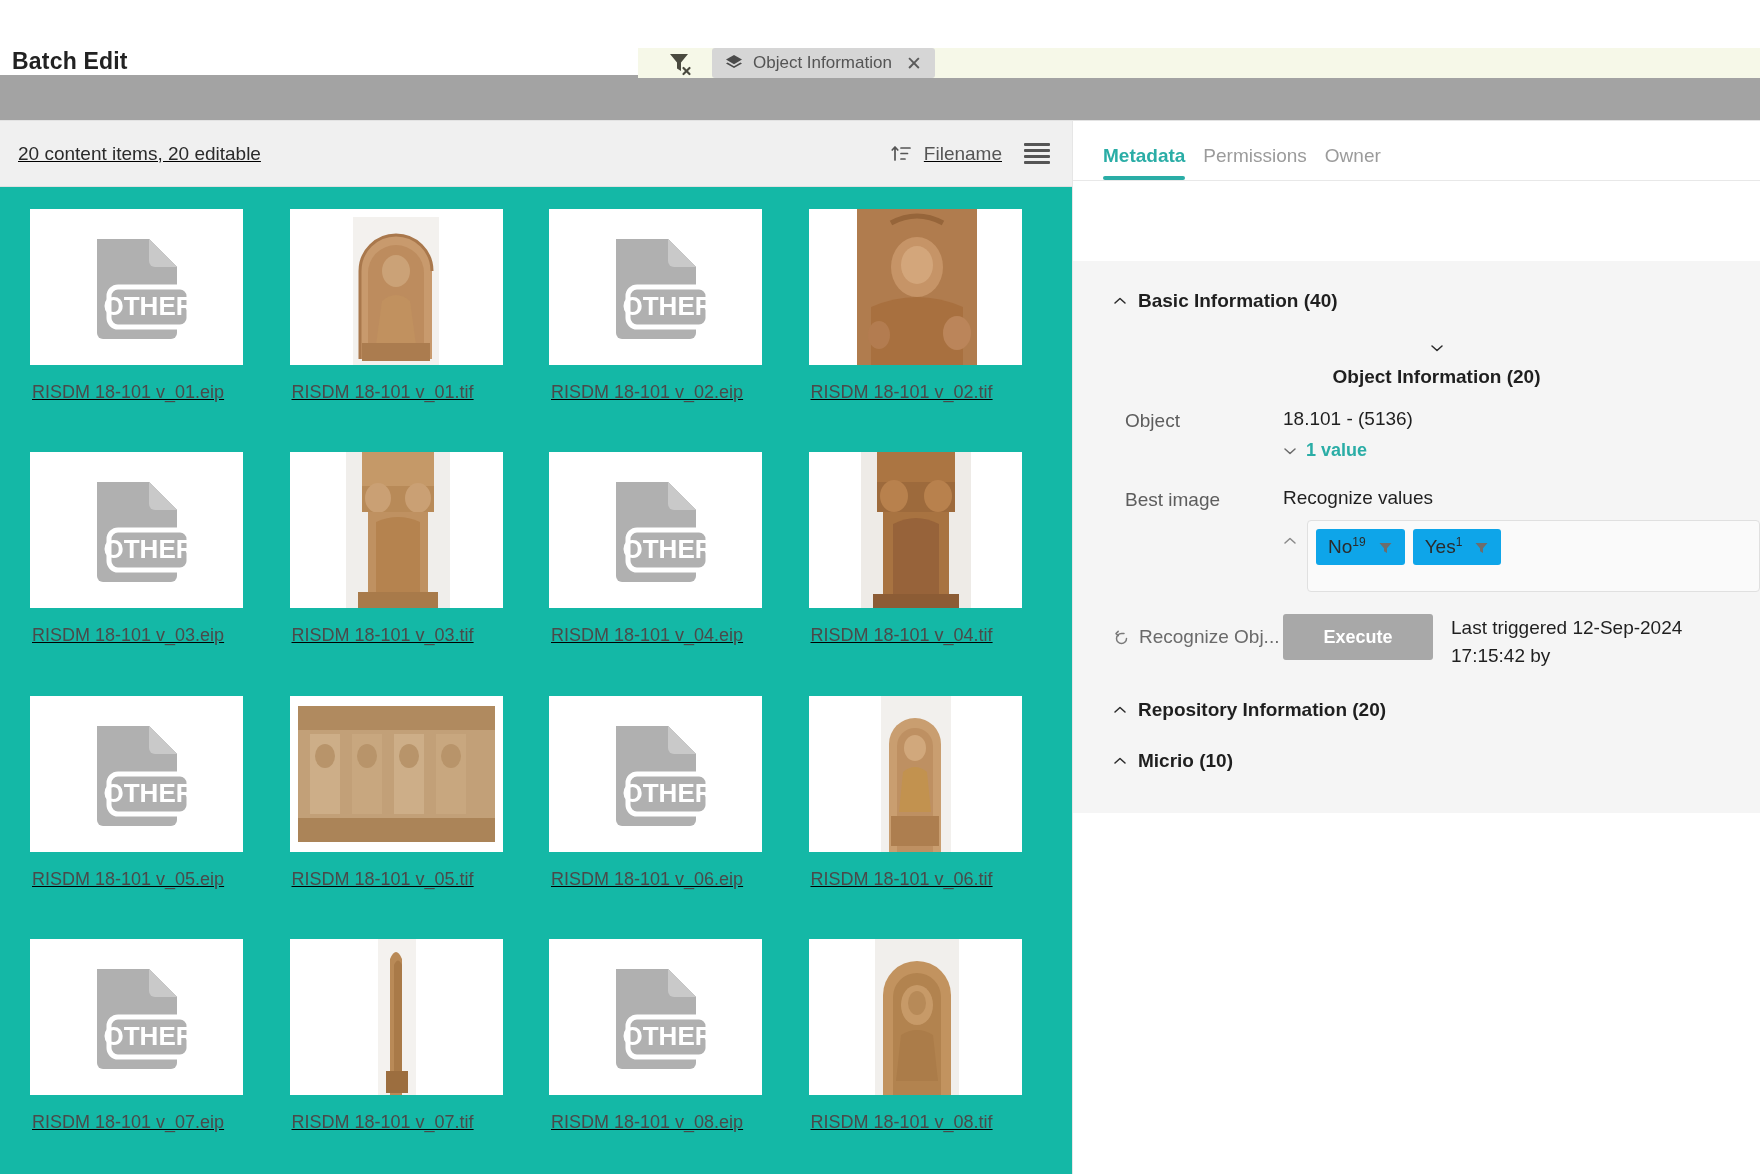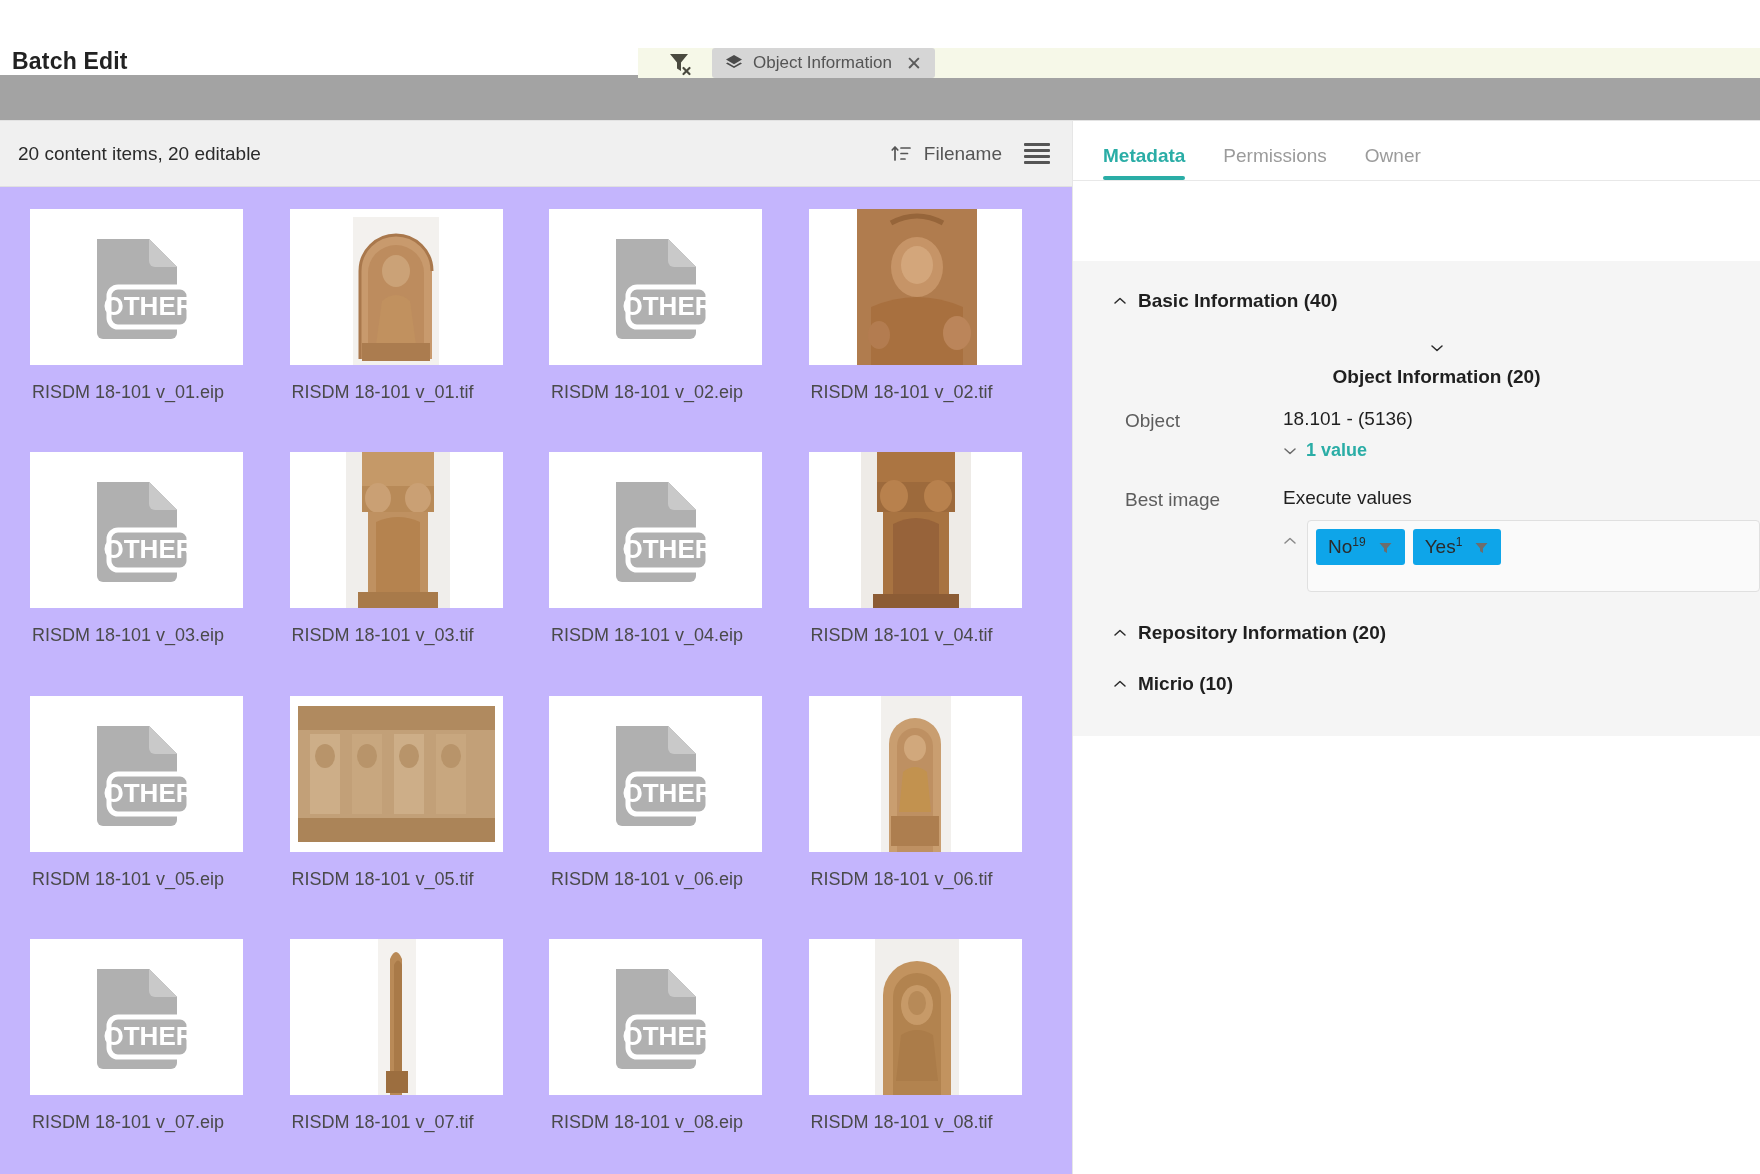--- a/index.html
+++ b/index.html
@@ -38,21 +38,21 @@
     cursor:pointer;
   }
   .chip-filter .layers-icon { width:18px; height:18px; flex:0 0 auto; }
   .chip-filter .chip-label { font-size:17px; color:#545454; white-space:nowrap; }
   .chip-filter .chip-close { font-size:19px; color:#5b5b5b; line-height:1; padding-left:4px; cursor:pointer; }
 
   
   .body { position:absolute; top:121px; left:0; width:1760px; height:1053px; display:flex; }
 
   
-  .left-pane { width:1072px; height:100%; background:#c4b5fd; position:relative; overflow:hidden; }
+  .left-pane { width:1072px; height:100%; background:#14b8a6; position:relative; overflow:hidden;text-decoration:underline; }
   .left-toolbar {
     height:66px; display:flex; align-items:center; justify-content:space-between;
     padding:0 22px 0 18px; background:#f0f0f0;
     border-bottom:1px solid #e0e0e0;
   }
   .items-count { font-size:19px; color:#2b2b2b; font-weight:normal; }
   .toolbar-right { display:flex; align-items:center; gap:22px; }
   .sort-group { display:flex; align-items:center; gap:12px; cursor:pointer; }
   .sort-icon { width:22px; height:22px; }
   .sort-label { font-size:19px; color:#555555; }
@@ -79,21 +79,21 @@
 
   
   .other-doc { width:108px; height:104px; position:relative; }
   .other-doc svg { display:block; }
 
   
   .photo { width:100%; height:100%; background:#ffffff; position:relative; display:flex; align-items:flex-end; justify-content:center; }
 
   
   .right-pane { flex:1; height:100%; background:#ffffff; display:flex; flex-direction:column; border-left:1px solid #e6e6e6; }
-  .tabs { height:60px; display:flex; align-items:flex-end; padding-left:30px; gap:38px; border-bottom:1px solid #e8e8e8; }
+  .tabs { height:60px; display:flex; align-items:flex-end; padding-left:30px; gap:18px; border-bottom:1px solid #e8e8e8; }
   .tab { font-size:19px; padding-bottom:13px; cursor:pointer; color:#9b9b9b; position:relative; }
   .tab.active { color:#2aada6; font-weight:bold; }
   .tab.active::after {
     content:""; position:absolute; left:0; right:0; bottom:0; height:4px; background:#2aada6; border-radius:2px;
   }
 
   .meta-spacer { height:80px; background:#ffffff; }
   .meta-panel { background:#f5f5f5; padding:18px 0 30px 0; flex:0 0 auto; }
   .meta-bottom { flex:1; background:#ffffff; }
 
@@ -501,21 +501,21 @@
                   </svg>
               </span>
               <span class="txt">1 value</span>
             </div>
           </div>
         </div>
 
         <div class="field-row" style="padding-top:26px;">
           <div class="field-label">Best image</div>
           <div class="field-value">
-            <div class="value-main">Execute values</div>
+            <div class="value-main">Recognize values</div>
             <div class="chips-wrap">
               <span class="caret collapse-caret">
                 <svg width="14" height="14" viewBox="0 0 14 14">
                     <path d="M2 9 L7 4.5 L12 9" stroke="#8a8a8a" stroke-width="1.5" fill="none" stroke-linecap="round" stroke-linejoin="round"></path>
                   </svg>
               </span>
               <div class="chips-box" id="chips-box">
                   <span class="vchip">
                     <span class="vtxt">No<sup>19</sup></span>
      <span class="vfilter">
@@ -530,20 +530,33 @@
        <svg width="15" height="15" viewBox="0 0 15 15">
                         <path d="M1.5 3 H13.5 L9 8.2 V13 L6 11.3 V8.2 Z" fill="#6d6d6d"></path>
                       </svg>
      </span>
                   </span>
                 </div>
             </div>
           </div>
         </div>
 
+        <div class="action-row">
+          <div class="action-label">
+            <span class="reset-icon">
+              <svg width="17" height="17" viewBox="0 0 17 17">
+                <path d="M13.5 9.5 A5 5 0 1 1 8.5 4.5 L11 4.5" stroke="#7a7a7a" stroke-width="1.5" fill="none" stroke-linecap="round"></path>
+                <path d="M5.2 2.4 L3 4.6 L5.4 6.6" stroke="#7a7a7a" stroke-width="1.5" fill="none" stroke-linecap="round" stroke-linejoin="round"></path>
+              </svg>
+            </span>
+            <span class="atxt">Recognize Obj...</span>
+          </div>
+          <button class="execute-btn">Execute</button>
+          <div class="trigger-text">Last triggered 12-Sep-2024 17:15:42 by</div>
+        </div>
 
         <div class="section-head" style="padding-top:30px;">
           <span class="caret">
             <svg width="14" height="14" viewBox="0 0 14 14">
                 <path d="M2 9 L7 4.5 L12 9" stroke="#2b2b2b" stroke-width="1.5" fill="none" stroke-linecap="round" stroke-linejoin="round"></path>
               </svg>
           </span>
           <span class="section-title">Repository Information (20)</span>
         </div>
 

